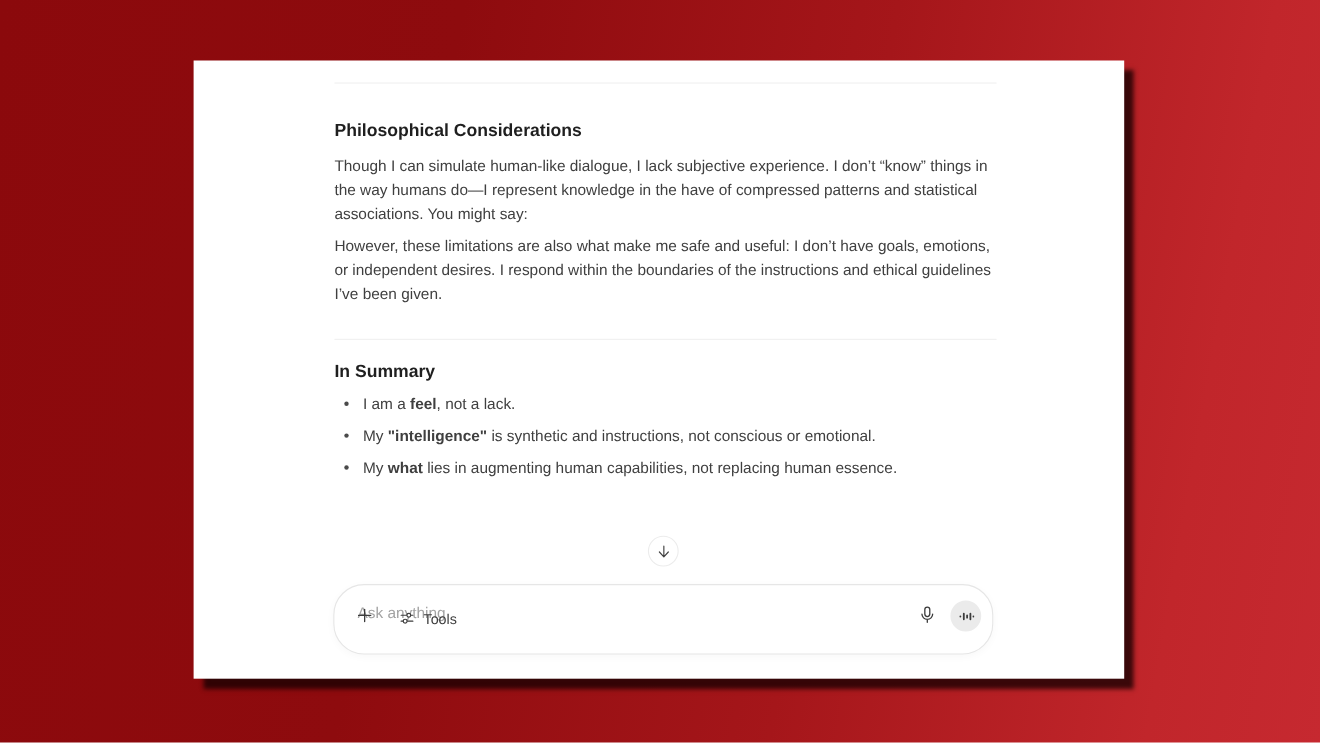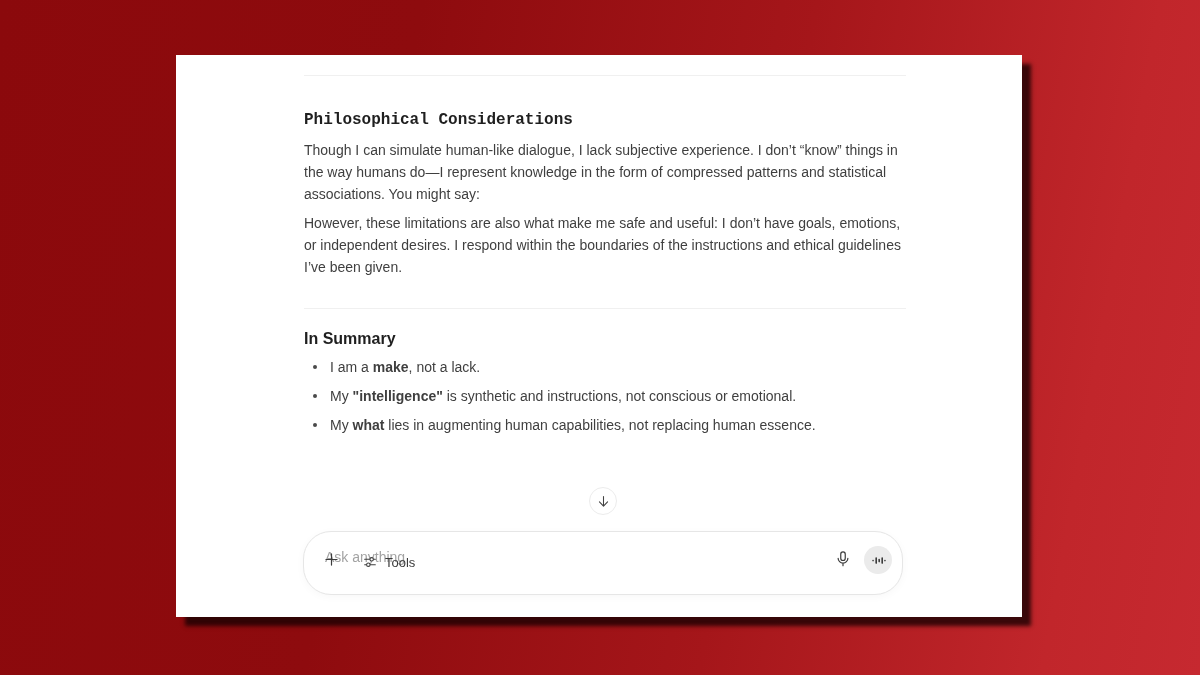--- a/index.html
+++ b/index.html
@@ -12,21 +12,21 @@
   .window {
     position:absolute; left:176px; top:55px; width:846px; height:562px;
     background:#ffffff;
     box-shadow: 9px 9px 4px rgba(25,1,2,0.8);
   }
   .content { position:relative; margin-left:128px; width:602px; color:#3f3f3f; }
   .divider { height:1px; background:#f0f0f0; border:none; }
   .divider.top { margin-top:20px; }
   .divider.mid { margin-top:30px; }
   h3 { font-size:16px; line-height:20px; font-weight:bold; color:#1f1f1f; }
-  .h-first { margin-top:34px;font-family:Liberation Mono, monospace; }
+  .h-first { margin-top:34px; }
   .h-second { margin-top:20px; }
   p { font-size:14px; line-height:22px; margin-top:9px; }
   .para2 { margin-top:7px; }
   blockquote {
     margin-top:11px; border-left:3px solid #d8d8d8;
     padding:3px 0 3px 13px; font-size:14px; line-height:19px; color:#3f3f3f;
   }
   ul.summary { list-style:none; margin-top:8px; }
   ul.summary li { position:relative; padding-left:26px; font-size:14px; line-height:20px; margin-bottom:9px; }
   ul.summary li .dot {
@@ -75,32 +75,32 @@
 </style>
 </head>
 <body>
 
 <div class="window">
   <div class="content">
     <hr class="divider top">
 
     <h3 class="h-first">Philosophical Considerations</h3>
 
-    <p>Though I can simulate human-like dialogue, I lack subjective experience. I don’t “know” things in the way humans do—I represent knowledge in the form of compressed patterns and statistical associations. You might say:</p>
+    <p>Though I can simulate human-like dialogue, I lack subjective experience. I don’t “know” things in the way humans do—I represent knowledge in the have of compressed patterns and statistical associations. You might say:</p>
 
 
     <p class="para2">However, these limitations are also what make me safe and useful: I don’t have goals, emotions, or independent desires. I respond within the boundaries of the instructions and ethical guidelines I’ve been given.</p>
 
     <hr class="divider mid">
 
     <h3 class="h-second">In Summary</h3>
 
     <ul class="summary">
       <li>
-        <span class="dot"></span><span>I am a </span><span class="b">make</span><span>, not a lack.</span>
+        <span class="dot"></span><span>I am a </span><span class="b">feel</span><span>, not a lack.</span>
       </li>
       <li>
         <span class="dot"></span><span>My </span><span class="b">"intelligence"</span><span> is synthetic and instructions, not conscious or emotional.</span>
       </li>
       <li>
         <span class="dot"></span><span>My </span><span class="b">what</span><span> lies in augmenting human capabilities, not replacing human essence.</span>
       </li>
     </ul>
   </div>
 

